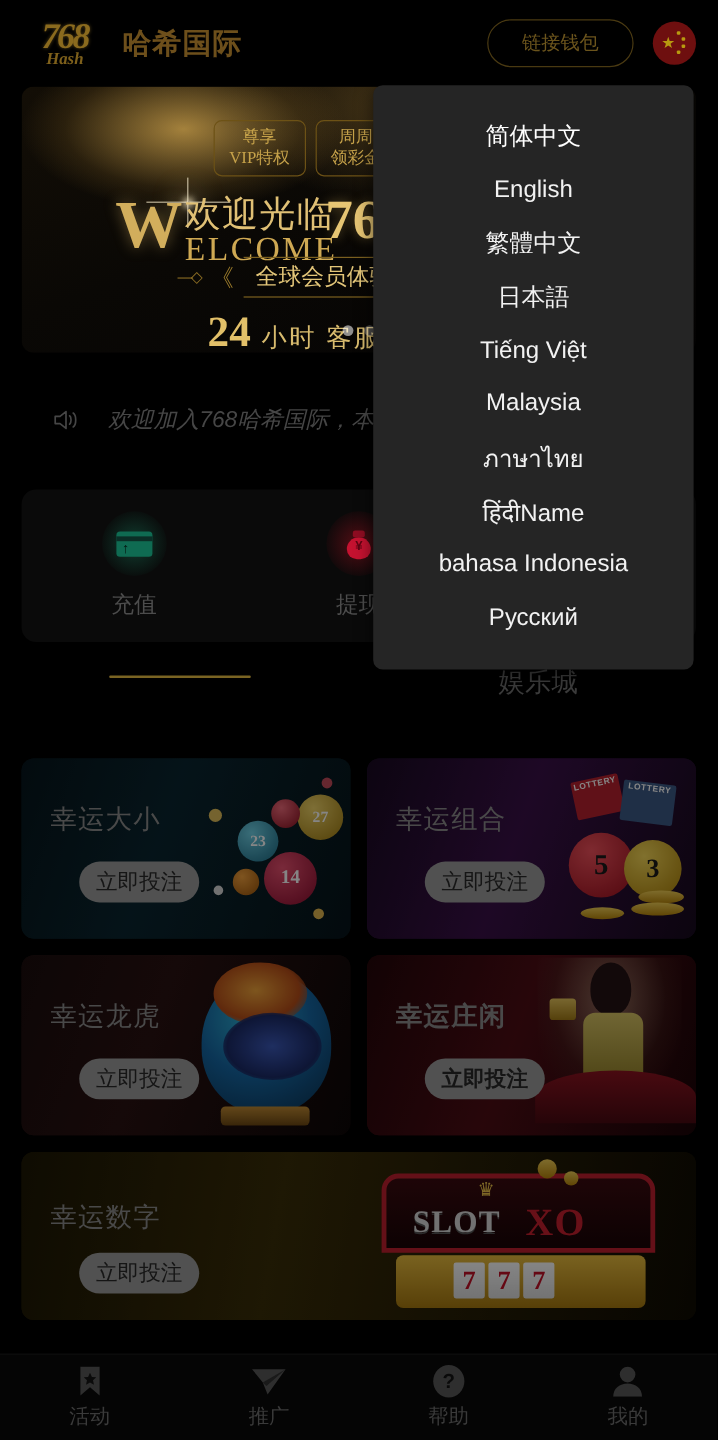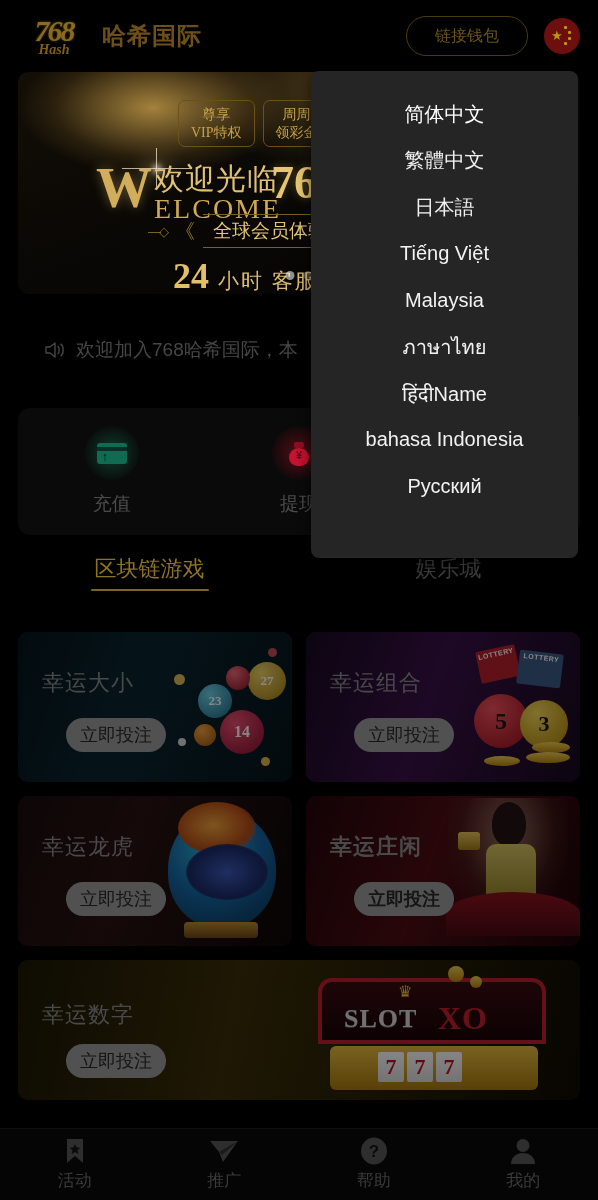--- a/index.html
+++ b/index.html
@@ -160,24 +160,24 @@
   .sparkle:before { left: -34px; top: 0; width: 70px; height: 1px; }
   .sparkle:after { left: 0; top: -20px; width: 1px; height: 42px; }
   .dots { position: absolute; bottom: 14px; left: 50%; transform: translateX(-50%); display: flex; gap: 9px; }
   .dot { width: 9px; height: 9px; border-radius: 50%; background: rgba(255,255,255,.28); cursor: pointer; }
   .dot.on { background: rgba(255,255,255,.55); }
 
   
   .notice {
     position: absolute; top: 330px; left: 18px;
     width: 562px; height: 40px;
-    display: flex; align-items: center; gap: 10px;
+    display: flex; align-items: center; gap: 24px;
     padding: 0 26px;
     color: #464646; font-size: 19px;
-    white-space: nowrap; overflow: hidden;
+    white-space: nowrap; overflow: hidden; font-style: italic;
   }
   .speaker { width: 22px; height: 20px; flex: none; position: relative; }
 
   
   .quick {
     position: absolute; top: 408px; left: 18px;
     width: 562px; height: 127px;
     background: #0a0a0a;
     border-radius: 12px;
     display: flex; align-items: center;
@@ -429,21 +429,20 @@
       <div class="quick-lbl">提现</div>
     </div>
     <div class="quick-item">
       <div class="quick-ico ico-other"></div>
       <div class="quick-lbl"></div>
     </div>
   </div>
 
   <div class="tabs">
     <div class="tab active">
-      <span class="tab-lbl">区块链游戏</span>
       <span class="tab-underline"></span>
     </div>
     <div class="tab">
       <span class="tab-lbl">娱乐城</span>
     </div>
   </div>
 
   <div class="grid">
 
     <div class="gcard bg-daxiao">
@@ -558,20 +557,21 @@
           <circle cx="13" cy="7.5" r="6.5" fill="#2e2e2e"></circle>
           <path d="M1 26c0-7 5.4-11 12-11s12 4 12 11z" fill="#2e2e2e"></path>
         </svg>
       </span>
       <span class="nav-lbl">我的</span>
     </div>
   </div>
 
   <div class="lang-menu">
     <div class="lang-item sel">简体中文</div>
+    <div class="lang-item">English</div>
     <div class="lang-item">繁體中文</div>
     <div class="lang-item">日本語</div>
     <div class="lang-item">Tiếng Việt</div>
     <div class="lang-item">Malaysia</div>
     <div class="lang-item">ภาษาไทย</div>
     <div class="lang-item">हिंदीName</div>
     <div class="lang-item">bahasa Indonesia</div>
     <div class="lang-item">Русский</div>
   </div>
 

